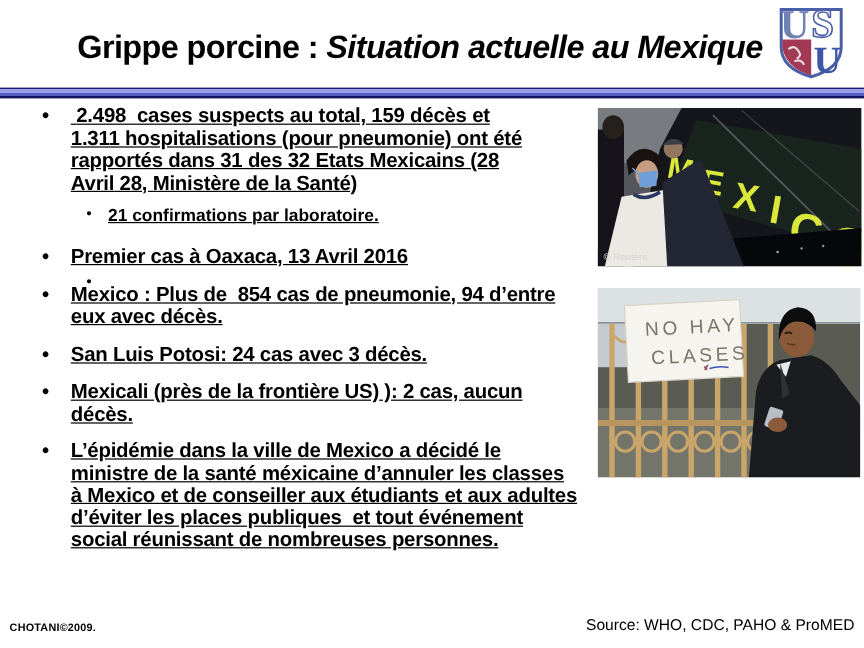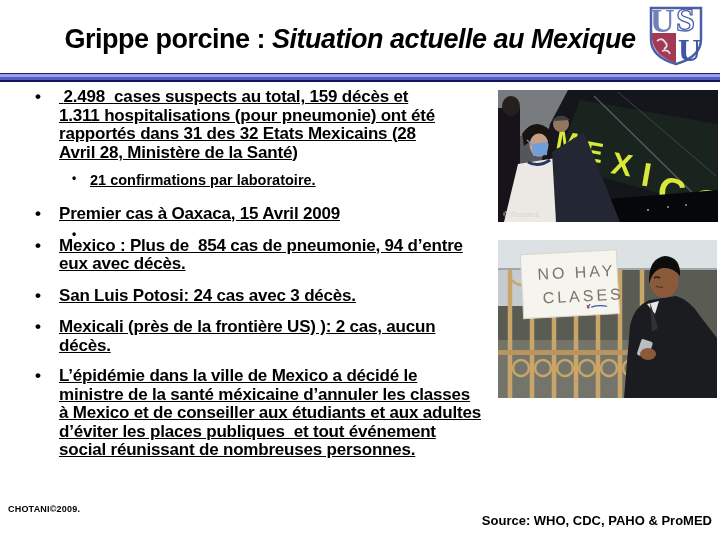--- a/index.html
+++ b/index.html
@@ -29,22 +29,22 @@
   .m-b1{margin-top:2px;}  .m-s1{margin-top:11px;}
   .m-b2{margin-top:16px;} .m-s2{margin-top:5px;}
   .m-b3{margin-top:13px;} .m-b4{margin-top:13px;}
   .m-b5{margin-top:13px;} .m-b6{margin-top:12px;}
   
   .photo{position:absolute;overflow:hidden;}
   .photo-top{top:90px;left:498px;width:220px;height:132px;}
   .photo-bottom{top:240px;left:498px;width:219px;height:158px;}
   .photo svg{display:block;}
   
-  .footer-left{position:absolute;left:8px;top:504px;font-size:9px;font-weight:bold;letter-spacing:0.2px;}
-  .footer-right{position:absolute;right:8px;top:513px;font-size:13px;font-weight:bold;margin-left:31px;}
+  .footer-left{position:absolute;left:8px;top:518px;font-size:9px;font-weight:bold;letter-spacing:0.2px;}
+  .footer-right{position:absolute;right:8px;top:513px;font-size:13px;font-weight:normal;margin-left:31px;}
 </style>
 </head>
 <body>
 
 <div class="slide">
 
   <div class="title"><span>Grippe porcine : </span><em>Situation actuelle au Mexique</em></div>
 
   <div class="logo">
     <svg width="56" height="66" viewBox="0 0 56 66">
@@ -68,21 +68,21 @@
 1.311 hospitalisations (pour pneumonie) ont été
 rapportés dans 31 des 32 Etats Mexicains (28
 Avril 28, Ministère de la Santé)</span>
     </div>
     <div class="li l2 m-s1">
       <span class="mk">•</span>
       <span class="tx">21 confirmations par laboratoire.</span>
     </div>
     <div class="li l1 m-b2">
       <span class="mk">•</span>
-      <span class="tx">Premier cas à Oaxaca, 15 Avril 2009</span>
+      <span class="tx">Premier cas à Oaxaca, 13 Avril 2016</span>
     </div>
     <div class="li l2 m-s2">
       <span class="mk">•</span>
     </div>
     <div class="li l1 m-b3">
       <span class="mk">•</span>
       <span class="tx">Mexico : Plus de  854 cas de pneumonie, 94 d’entre
 eux avec décès.</span>
     </div>
     <div class="li l1 m-b4">

